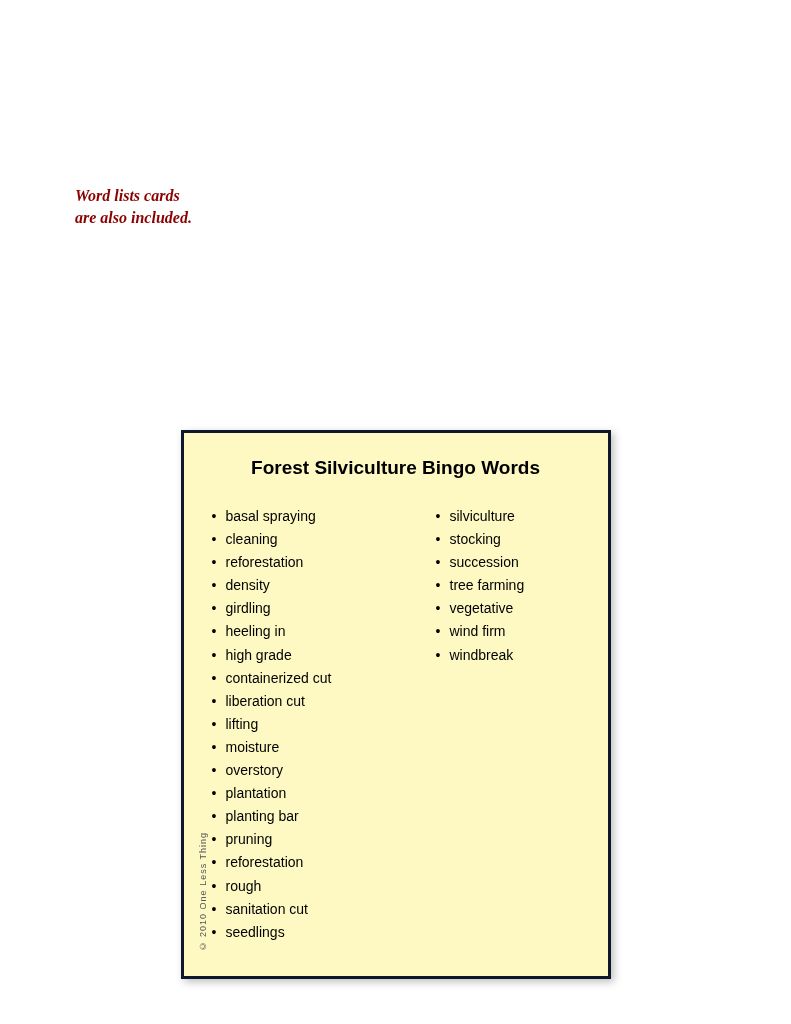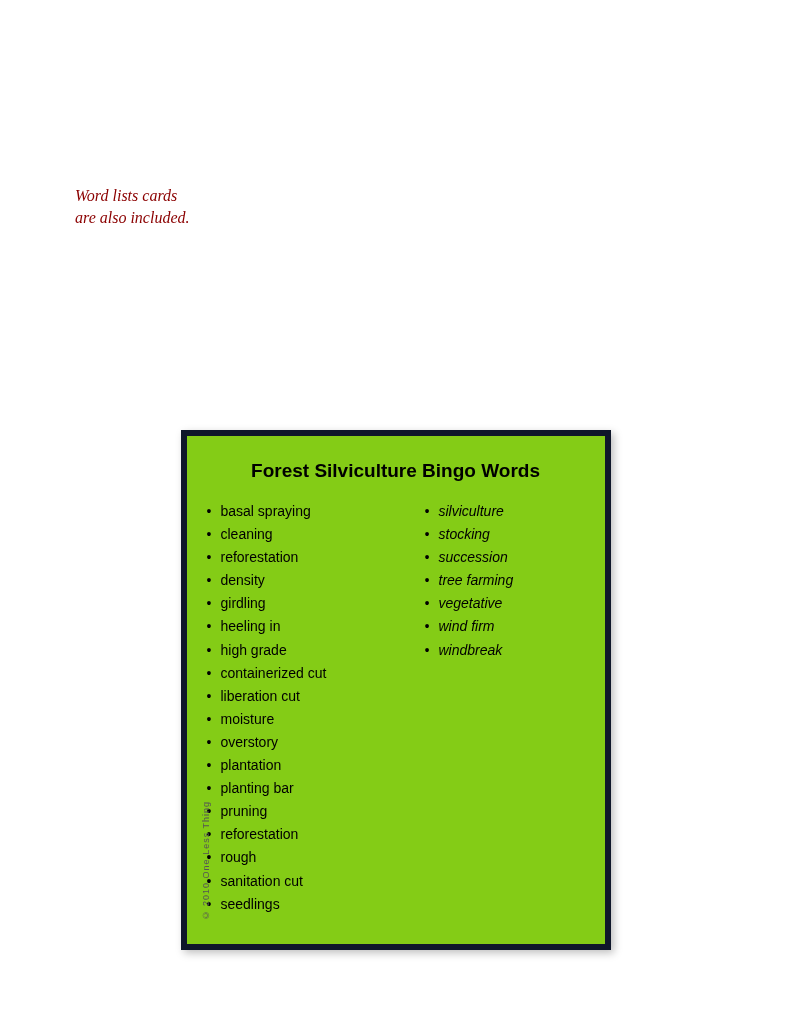--- a/index.html
+++ b/index.html
@@ -28,30 +28,30 @@
       flex-direction: column;
       align-items: center;
     }
 
     .word-lists-label {
       position: absolute;
       top: 185px;
       left: 75px;
       color: #8b0000;
       font-style: italic;
-      font-weight: normal;
+      font-weight: bold;
       font-size: 16px;
       line-height: 1.4;
     }
 
     .card {
       width: 430px;
       min-height: 520px;
-      background: #84cc16;
-      border: 6px solid #0f172a;
+      background: #fef9c3;
+      border: 3px solid #0f172a;
       box-shadow: 3px 3px 8px rgba(0,0,0,0.25);
       margin-top: 270px;
       padding: 24px 20px 24px 20px;
       position: relative;
     }
 
     .card-title {
       font-family: Arial, Helvetica, sans-serif;
       font-weight: bold;
       font-size: 19px;
@@ -67,27 +67,26 @@
       gap: 0;
     }
 
     .col-left {
       flex: 1;
       padding-right: 10px;
     }
 
     .col-right {
       flex: 0 0 160px;
-      font-style: italic;
     }
 
     .word-list {
       list-style: none;
       padding: 0;
-      margin: 0;
+      margin: 8px;
     }
 
     .word-list li {
       font-family: Arial, Helvetica, sans-serif;
       font-size: 14px;
       color: #000000;
       line-height: 1.65;
       padding-left: 14px;
       position: relative;
     }
@@ -130,20 +129,21 @@
         <ul class="word-list">
         <li>basal spraying</li>
             <li>cleaning</li>
             <li>reforestation</li>
             <li>density</li>
             <li>girdling</li>
             <li>heeling in</li>
             <li>high grade</li>
             <li>containerized cut</li>
             <li>liberation cut</li>
+            <li>lifting</li>
             <li>moisture</li>
             <li>overstory</li>
             <li>plantation</li>
             <li>planting bar</li>
             <li>pruning</li>
             <li>reforestation</li>
             <li>rough</li>
             <li>sanitation cut</li>
             <li>seedlings</li>
           </ul>

